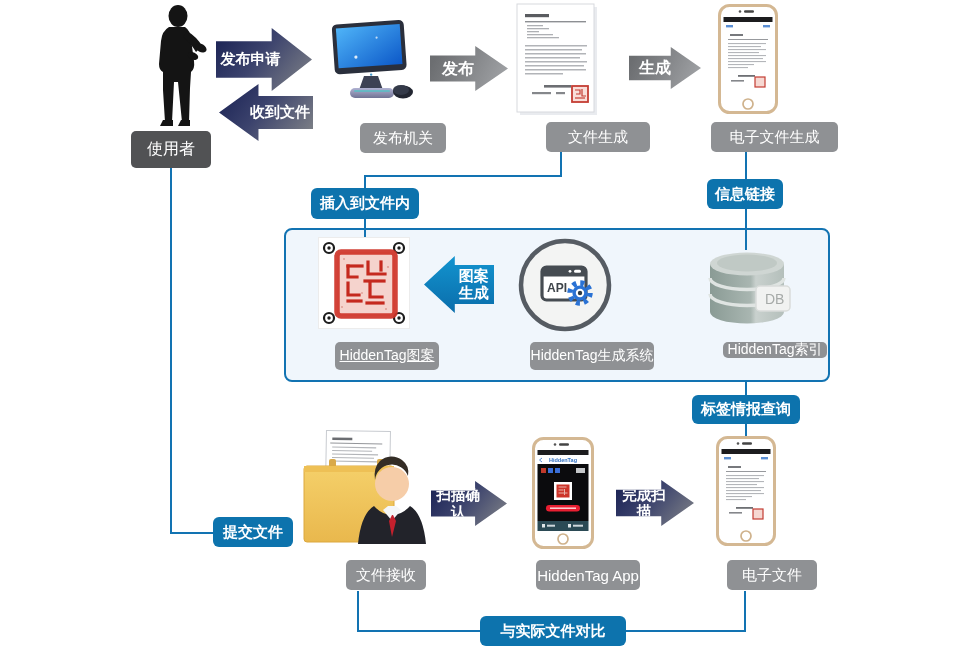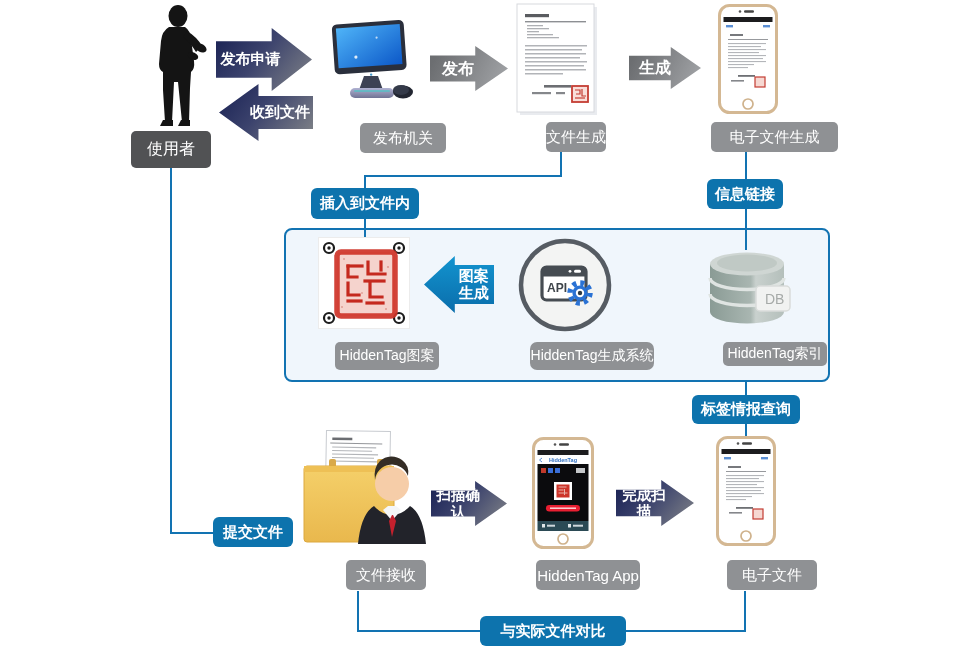--- a/index.html
+++ b/index.html
@@ -137,21 +137,21 @@
     <rect x="28" y="82" width="27" height="2.6" fill="#6c6e72"></rect>
     <rect x="16" y="89" width="19" height="2.2" fill="#85878b"></rect>
     <rect x="40" y="89" width="9" height="2.2" fill="#85878b"></rect>
     <rect x="56" y="83" width="16" height="16" fill="#f9ded9" stroke="#c43d33" stroke-width="1.8"></rect>
     <g stroke="#c43d33" stroke-width="1.2" fill="none">
       <path d="M59,87 h5 v4 h-4"></path>
         <path d="M66,86 v7 h4"></path>
         <path d="M59,95 h10"></path>
     </g>
   </svg>
-  <div class="badge b-gray" style="left:519px;top:122px;width:60px;height:30px;">
+  <div class="badge b-gray" style="left:519px;top:122px;width:104px;height:30px;">
     <span>文件生成</span>
   </div>
 
   <div class="arr arr-r grayarr" style="left:629px;top:47px;width:72px;height:42px;">
     <span class="lbl">生成</span>
   </div>
 
   <svg class="abs" style="left:718px;top:4px;" width="60" height="110" viewBox="0 0 60 110">
     <rect x="1.5" y="1.5" width="57" height="107" rx="10" fill="#fff" stroke="#d4b893" stroke-width="3"></rect>
     <circle cx="22" cy="7.5" r="1.3" fill="#555"></circle>
@@ -222,21 +222,21 @@
         <path d="M49,66 h16"></path>
     </g>
     <g fill="#d98a80" opacity=".75">
       <circle cx="26" cy="22" r="1"></circle>
         <circle cx="70" cy="30" r="1.1"></circle>
         <circle cx="24" cy="70" r="1"></circle>
       <circle cx="68" cy="72" r="1"></circle>
         <circle cx="44" cy="56" r="0.9"></circle>
     </g>
   </svg>
-  <div class="badge b-gray" style="left:308px;top:342px;width:104px;height:28px;font-size:14px;">
+  <div class="badge b-gray" style="left:308px;top:342px;width:104px;height:28px;font-size:14px;text-decoration:underline;">
     <span>HiddenTag图案</span>
   </div>
 
   <div class="arr arr-blue-l bluearr" style="left:424px;top:256px;width:70px;height:57px;">
     <span class="lbl"><span>图案</span><br><span>生成</span></span>
   </div>
 
   <svg class="abs" style="left:517px;top:237px;" width="96" height="96" viewBox="0 0 96 96">
     <circle cx="48" cy="48" r="44" fill="#f3f4f3" stroke="#565c63" stroke-width="4.5"></circle>
     <rect x="25" y="30" width="44" height="33" rx="4.5" fill="#fff" stroke="#464c52" stroke-width="3.2"></rect>
@@ -244,21 +244,21 @@
     <rect x="57" y="32.8" width="7" height="3" rx="1.5" fill="#fff"></rect>
     <circle cx="53" cy="34.3" r="1.4" fill="#fff"></circle>
     <text x="30" y="55" font-size="12" font-weight="bold" fill="#3e444a">API</text>
     <g transform="translate(63,56)">
       <circle r="10" fill="none" stroke="#2a72d4" stroke-width="5.5" stroke-dasharray="3.9 3.95"></circle>
       <circle r="7.6" fill="#2a72d4"></circle>
       <circle r="4.2" fill="#fff"></circle>
       <circle r="2.2" fill="#2f3a44"></circle>
     </g>
   </svg>
-  <div class="badge b-gray" style="left:503px;top:342px;width:124px;height:28px;font-size:14px;border-radius:7px;">
+  <div class="badge b-gray" style="left:503px;top:342px;width:124px;height:28px;font-size:14px;">
     <span>HiddenTag生成系统</span>
   </div>
 
 
   <svg class="abs" style="left:704px;top:246px;" width="88" height="88" viewBox="0 0 88 88">
     <defs>
       <linearGradient id="dbg" x1="0" y1="0" x2="1" y2="0">
         <stop offset="0" stop-color="#8a9b95"></stop>
           <stop offset=".55" stop-color="#a9b6b1"></stop>
         <stop offset=".62" stop-color="#c9d1ce"></stop>
@@ -266,21 +266,21 @@
       </linearGradient>
     </defs>
     <path d="M6,18 v48 a37,11.5 0 0 0 74,0 V18 z" fill="url(#dbg)"></path>
     <path d="M6,32 a37,11.5 0 0 0 74,0" fill="none" stroke="#dfe4e2" stroke-width="3.5"></path>
     <path d="M6,48 a37,11.5 0 0 0 74,0" fill="none" stroke="#dfe4e2" stroke-width="3.5"></path>
     <ellipse cx="43" cy="18" rx="37" ry="11.5" fill="#cfd6d3"></ellipse>
     <ellipse cx="43" cy="17" rx="30" ry="8.5" fill="#c0c9c5"></ellipse>
     <rect x="52" y="40" width="34" height="25" rx="4" fill="#f1f2f1" stroke="#d9dcda" stroke-width="1.5"></rect>
     <text x="61" y="58" font-size="14" fill="#a6aaa8">DB</text>
   </svg>
-  <div class="badge b-gray" style="left:696px;top:342px;width:104px;height:24px;font-size:14px;">
+  <div class="badge b-gray" style="left:696px;top:342px;width:104px;height:16px;font-size:14px;">
     <span>HiddenTag索引</span>
   </div>
 
   <div class="badge b-blue" style="left:692px;top:395px;width:108px;height:29px;">
     <span>标签情报查询</span>
   </div>
 
   <div class="badge b-blue" style="left:213px;top:517px;width:80px;height:30px;">
     <span>提交文件</span>
   </div>

